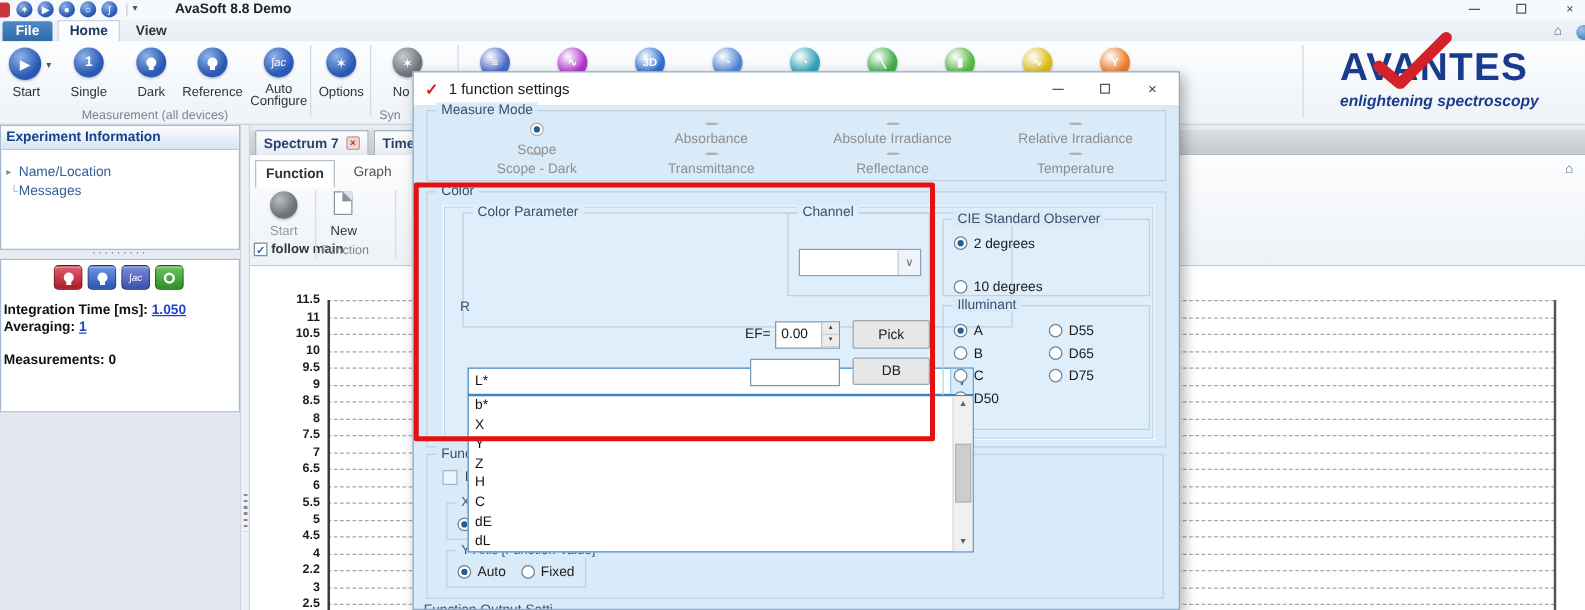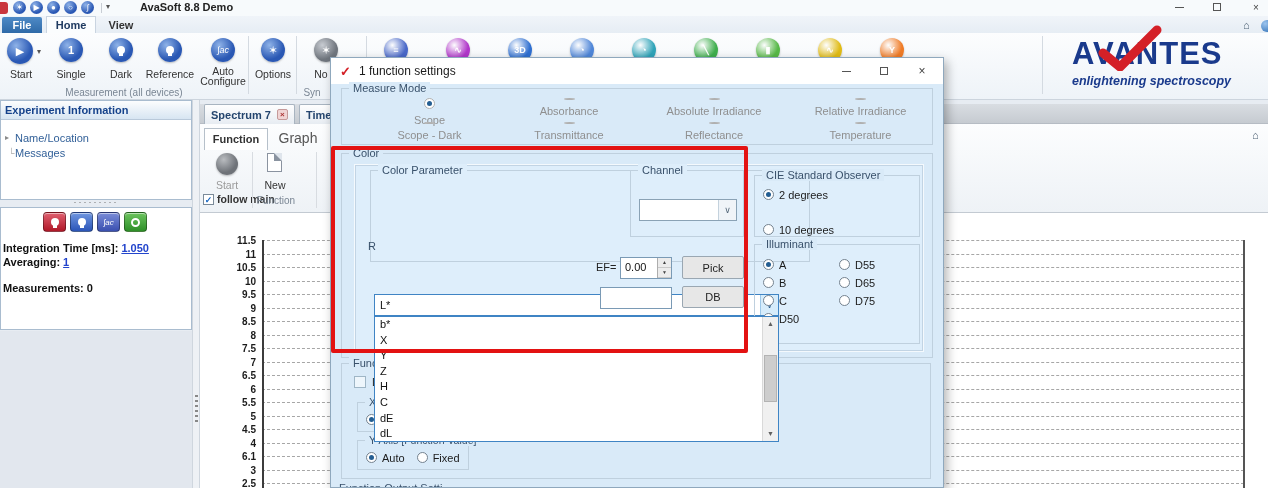--- a/index.html
+++ b/index.html
@@ -39,21 +39,21 @@
   .dev-btn{width:23px;height:20px;border-radius:4px;display:flex;align-items:center;justify-content:center;border:1px solid rgba(0,0,0,.35);box-shadow:inset 0 1px 0 rgba(255,255,255,.5);}
   .info{font-size:11px;font-weight:700;color:#111;}
   .lnk{color:#2244cc;text-decoration:underline;font-weight:700;}
   .dots-h{letter-spacing:2px;color:#666;font-size:9px;line-height:6px;text-align:center;}
   
   .tabstrip{background:linear-gradient(#d9dde2,#c6cbd1);border-bottom:1px solid #b6bcc4;}
   .doctab{background:linear-gradient(#fefefe,#e7ecf2);border:1px solid #a8b4c0;border-bottom:none;border-radius:2px 2px 0 0;font-size:11px;color:#25456e;font-weight:700;display:flex;align-items:center;padding:0 6px;height:20px;}
   .closebx{width:11px;height:11px;background:#f0d4d4;border:1px solid #c59a9a;border-radius:2px;color:#a33;font-size:8px;line-height:9px;text-align:center;margin-left:6px;}
   .subribbon{background:linear-gradient(#fcfdfe,#eef2f6);border-bottom:1px solid #c3cad2;}
   .subtab-on{background:#fff;border:1px solid #b6c0ca;border-bottom:none;font-size:11px;font-weight:700;color:#333;text-align:center;line-height:21px;}
-  .subtab-off{font-size:14px;color:#555;text-align:center;line-height:21px;}
+  .subtab-off{font-size:11px;color:#555;text-align:center;line-height:21px;}
   .newdoc{width:15px;height:19px;background:#fff;border:1px solid #8a93a0;position:relative;}
   .newdoc::after{content:'';position:absolute;right:-1px;top:-1px;border:4px solid;border-color:#dfe5ec #dfe5ec #8a93a0 #8a93a0;}
   .cb{width:11px;height:11px;background:#fff;border:1px solid #7a8a99;font-size:9px;color:#1464c0;line-height:10px;text-align:center;font-weight:700;}
   
   .chartbg{background:#fff;}
   .tickrow{height:13.5px;position:relative;}
   .tickrow .ln{margin-left:62px;border-top:1px dashed #a6a6a6;height:0;}
   .tickrow .tl{position:absolute;left:0;top:0;width:56px;text-align:right;font-size:10px;font-weight:700;color:#1b1b1b;transform:translateY(-50%);}
   
   .dialog{left:330px;top:57px;width:614px;height:431px;background:#d9eaf8;border:1px solid #8fa8bd;box-shadow:3px 4px 10px rgba(0,0,0,.3);z-index:30;overflow:hidden;}
@@ -358,21 +358,21 @@
           <span class="tl">4.5</span>
           <div class="ln"></div>
         </div>
 
         <div class="tickrow">
           <span class="tl">4</span>
           <div class="ln"></div>
         </div>
 
         <div class="tickrow">
-          <span class="tl">6.1</span>
+          <span class="tl">2.2</span>
           <div class="ln"></div>
         </div>
 
         <div class="tickrow">
           <span class="tl">3</span>
           <div class="ln"></div>
         </div>
 
         <div class="tickrow">
           <span class="tl">2.5</span>

